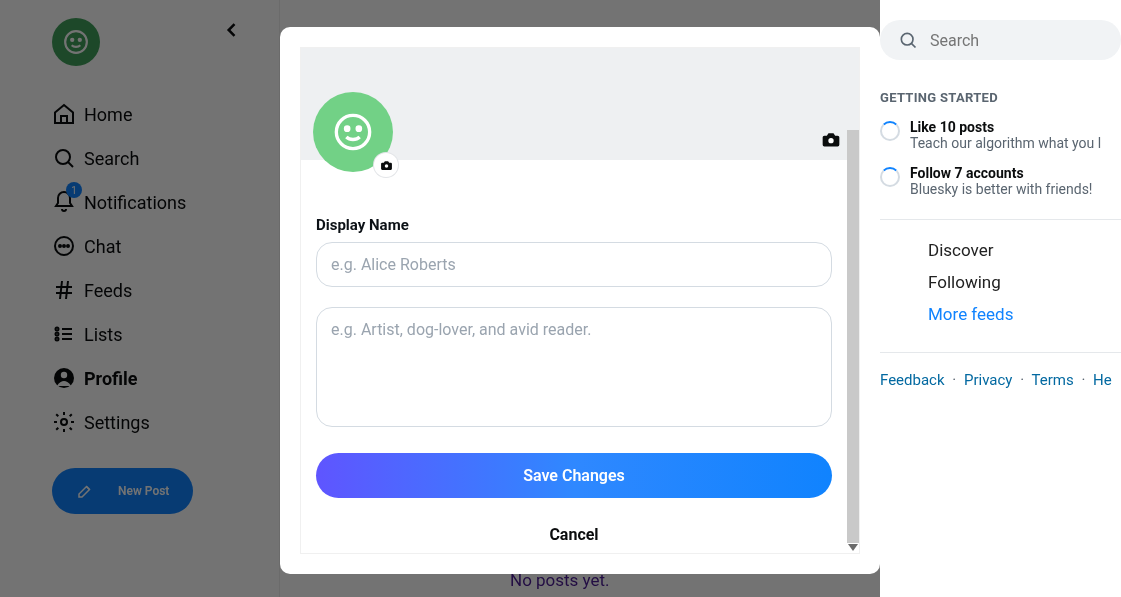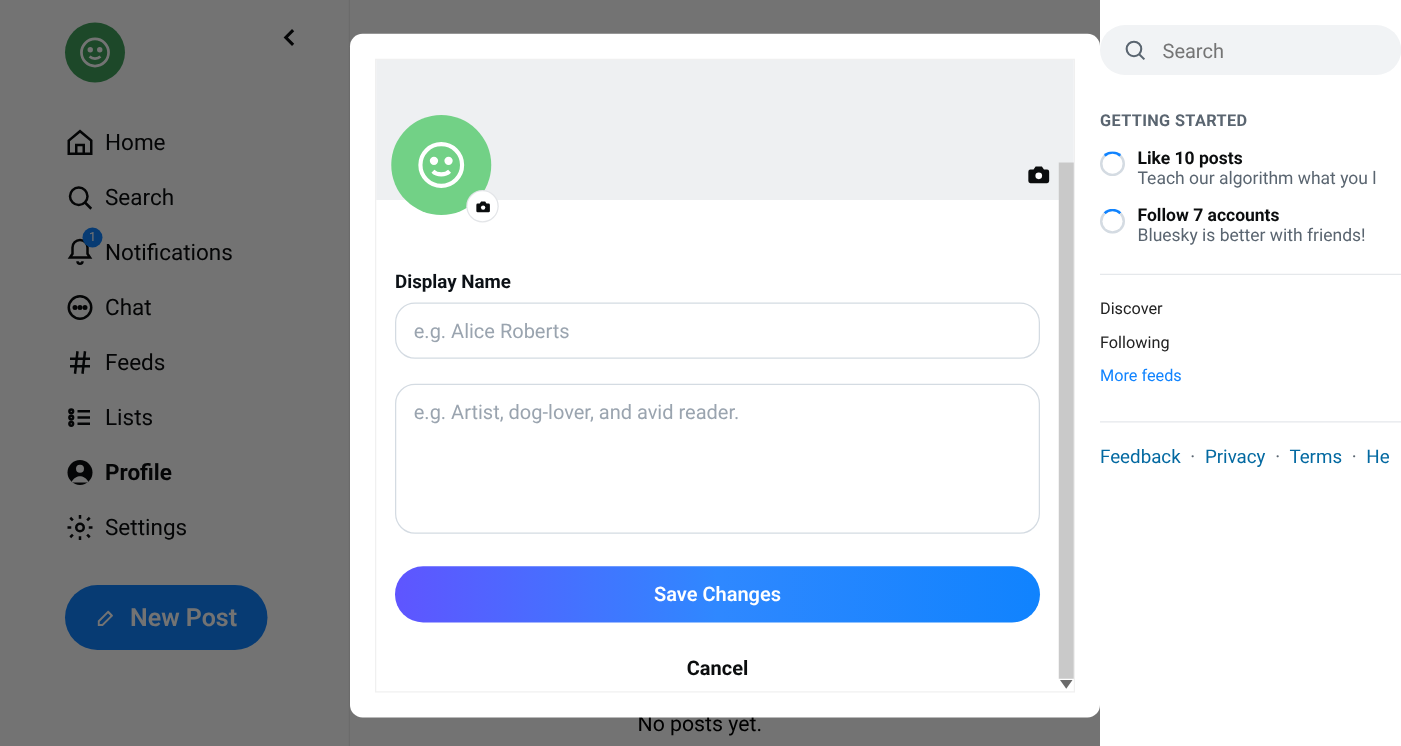--- a/index.html
+++ b/index.html
@@ -11,38 +11,38 @@
     .col-mid { flex: 1; }
     .col-right { width: 241px; padding: 20px 0 0 0; }
 
     
     .avatar-sm { width: 48px; height: 48px; border-radius: 50%; background: #41a05c; display: flex; align-items: center; justify-content: center; margin-left: 0; }
     .nav { margin-top: 26px; }
     .nav-item { display: flex; align-items: center; gap: 8px; padding: 10px 0; font-size: 18px; color: #0b0d0e; cursor: pointer; position: relative; }
     .nav-item.active { font-weight: 700; }
     .nav-icon { width: 24px; height: 24px; display: inline-flex; align-items: center; justify-content: center; }
     .badge { position: absolute; left: 14px; top: 2px; background: #1083fe; color: #fff; border-radius: 50%; width: 16px; height: 16px; font-size: 10px; display: flex; align-items: center; justify-content: center; }
-    .new-post-btn { margin-top: 24px; background: #1083fe; color: #fff; border: none; border-radius: 999px; padding: 14px 24px; font-size: 20px; font-weight: 600; display: inline-flex; align-items: center; gap: 10px; cursor: pointer; }
+    .new-post-btn { margin-top: 24px; background: #1083fe; color: #fff; border: none; border-radius: 999px; padding: 14px 24px; font-size: 12px; font-weight: 600; display: inline-flex; align-items: center; gap: 24px; cursor: pointer; }
 
     
     .back-arrow { position: absolute; left: 222px; top: 20px; font-size: 24px; font-weight: 700; color: #0b0d0e; cursor: pointer; }
 
     
-    .no-posts { position: absolute; left: 510px; top: 570px; color: #000000; font-size: 17px; }
+    .no-posts { position: absolute; left: 510px; top: 570px; color: #4c1d95; font-size: 17px; }
 
     
     .search-pill { display: flex; align-items: center; gap: 12px; background: #f1f3f5; border-radius: 999px; padding: 10px 18px; margin-left: 0; }
     .search-pill input { border: none; background: transparent; outline: none; font-size: 16px; color: #333; }
     .gs-header { margin-top: 30px; font-size: 13px; font-weight: 700; color: #5a6570; letter-spacing: 0.3px; }
     .gs-item { display: flex; gap: 10px; margin-top: 14px; align-items: flex-start; }
     .gs-circle { width: 20px; height: 20px; border-radius: 50%; border: 2px solid #d4dbe2; border-top-color: #1083fe; flex-shrink: 0; margin-top: 2px; }
     .gs-title { font-size: 14px; font-weight: 700; color: #0b0d0e; }
     .gs-sub { font-size: 14px; color: #5a6570; white-space: nowrap; }
     .divider { border: none; border-top: 1px solid #e5e8eb; margin: 22px 0 14px 0; }
-    .feed-link { font-size: 13px; color: #222; padding: 6px 0; cursor: pointer; }
+    .feed-link { font-size: 17px; color: #222; padding: 6px 0; cursor: pointer; margin-left: 48px; }
     .feed-link.more { color: #1083fe; }
     .footer-links { margin-top: 18px; font-size: 15px; }
     .footer-links span.lnk { color: #0369a1; cursor: pointer; }
     .footer-links span.dot { color: #5a6570; margin: 0 4px; }
 
     
     .overlay { position: absolute; inset: 0; background: rgba(0,0,0,0.55); width: 880px; }
     .modal { position: absolute; left: 280px; top: 27px; width: 600px; height: 547px; background: #fff; border-radius: 10px; padding: 20px; }
     .modal-scroll { position: relative; width: 100%; height: 100%; border: 1px solid #f0f0f0; }
     .scrollbar-track { position: absolute; right: 0; top: 82px; width: 12px; height: 413px; background: #c9c9c9; }

